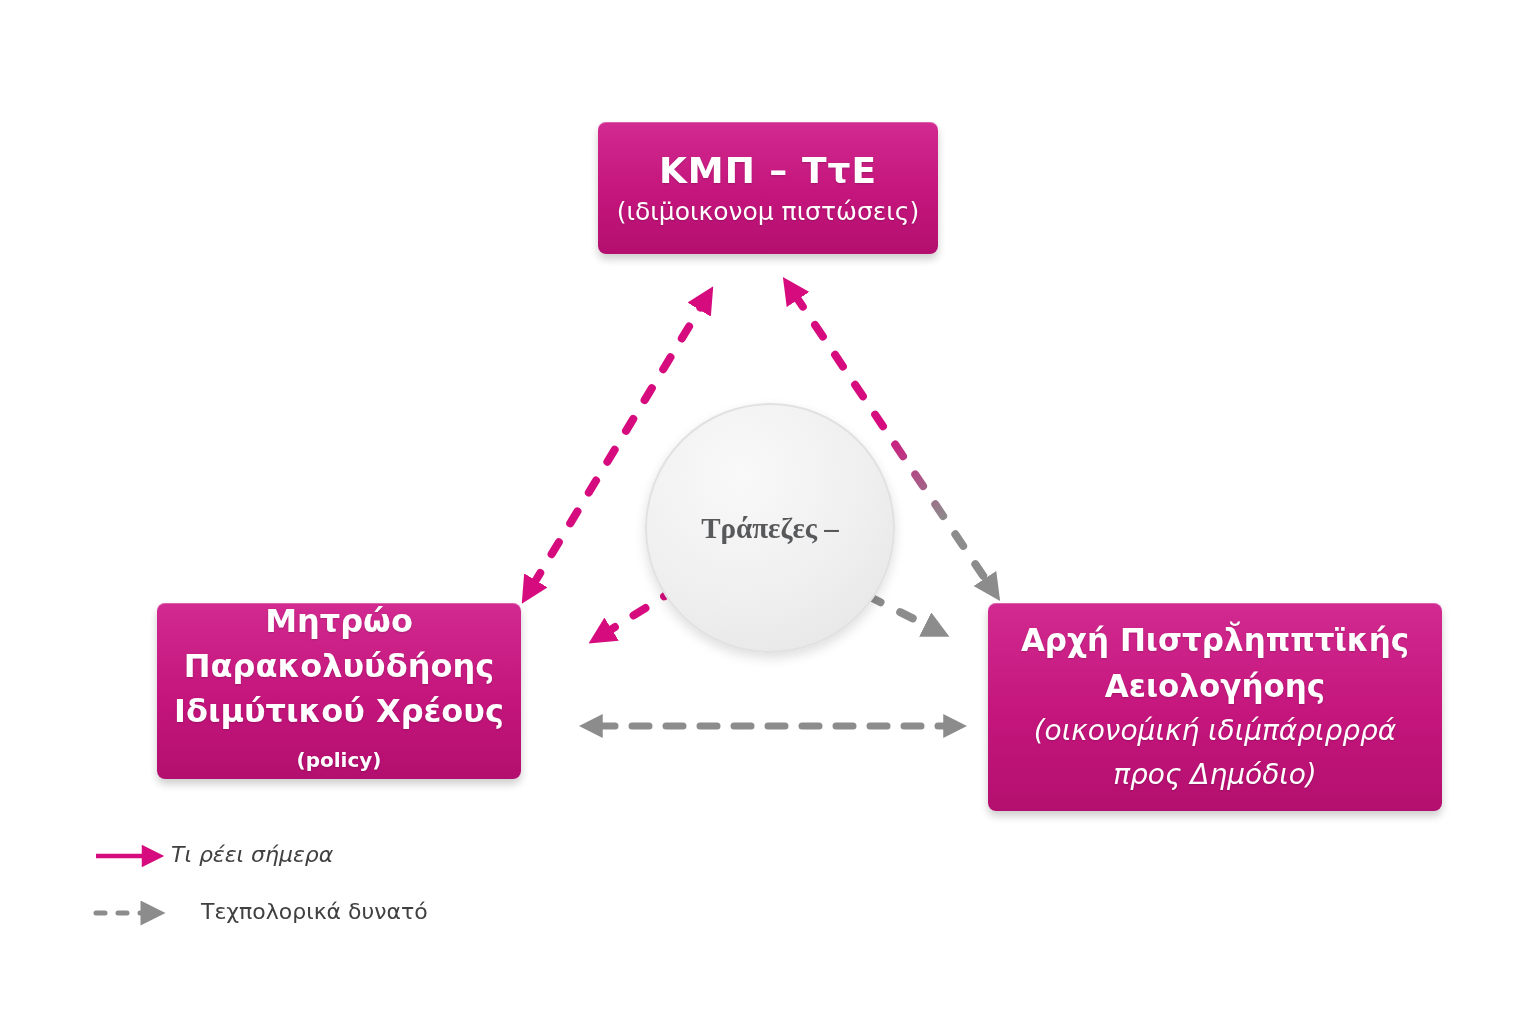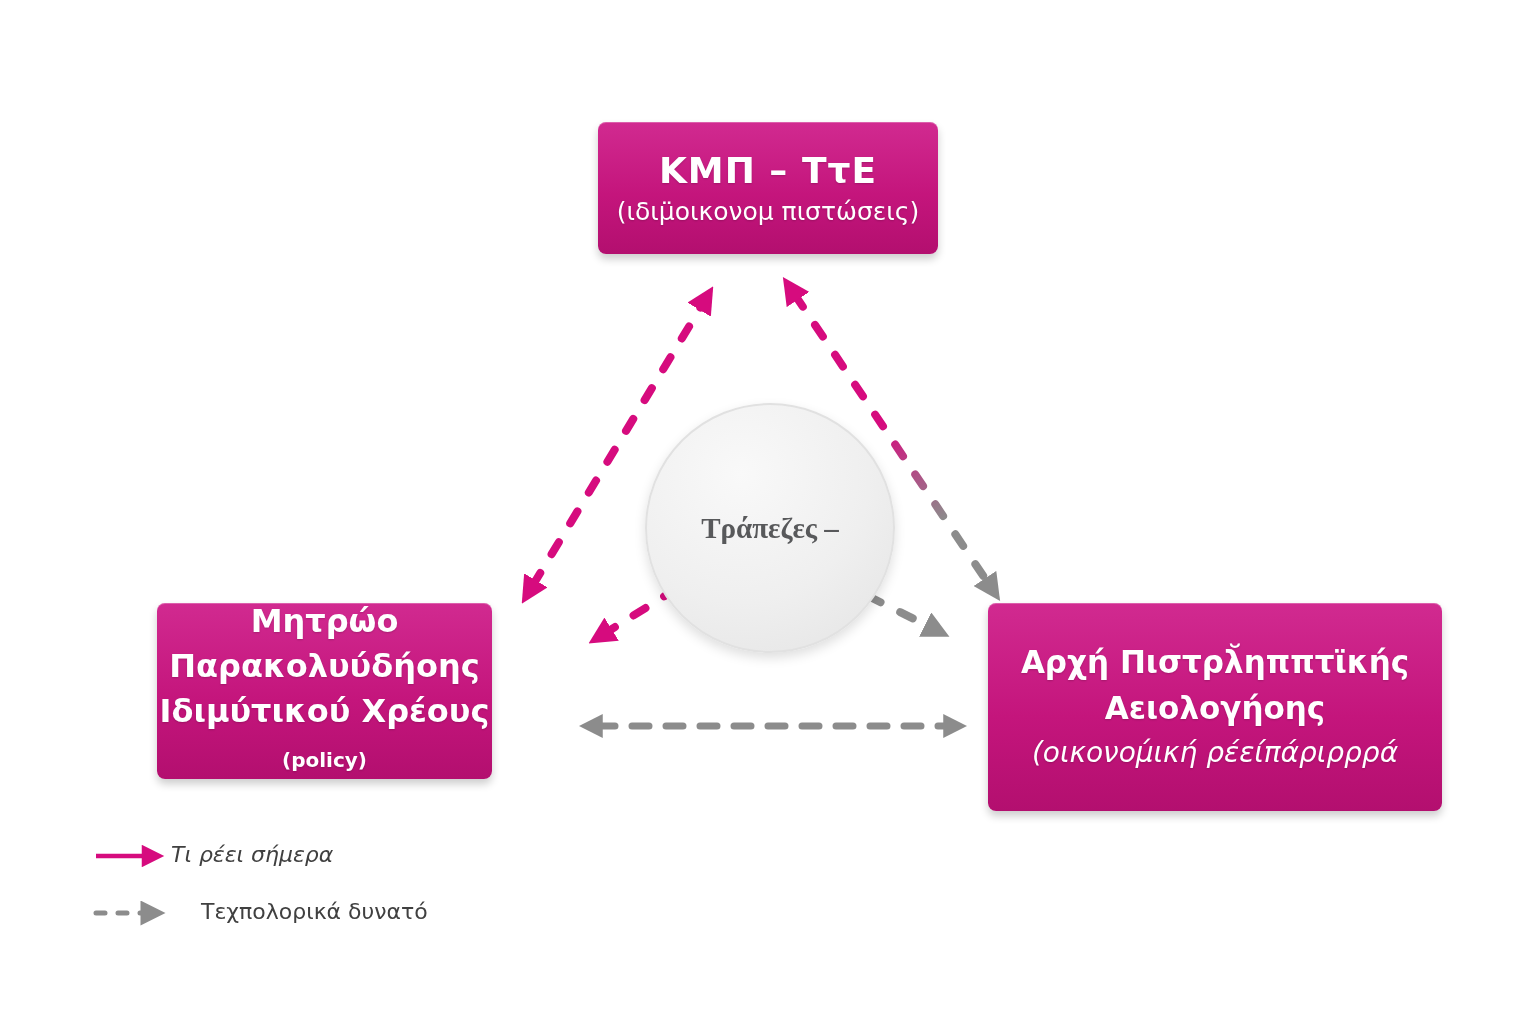--- a/index.html
+++ b/index.html
@@ -15,21 +15,21 @@
     position:absolute;display:flex;flex-direction:column;justify-content:center;align-items:center;
     text-align:center;color:#ffffff;border-radius:8px;
     background:linear-gradient(180deg,var(--box-pink-light) 0%,var(--box-pink) 55%,var(--box-pink-dark) 100%);
     box-shadow:0 5px 9px rgba(0,0,0,0.20), inset 0 1px 0 rgba(255,255,255,0.25);
     text-shadow:0 1px 2px rgba(0,0,0,0.18);
   }
   .box-top{left:598px;top:122px;width:340px;height:132px;}
   .box-top .t1{font-size:36px;font-weight:bold;letter-spacing:1px;}
   .box-top .t2{font-size:25px;margin-top:6px;}
 
-  .box-left{left:157px;top:603px;width:335px;height:176px;}
+  .box-left{left:157px;top:603px;width:364px;height:176px;}
   .box-left .ln{font-size:32px;font-weight:bold;line-height:45px;}
   .box-left .note{font-size:20px;font-weight:bold;}
 
   .box-right{left:988px;top:603px;width:454px;height:208px;}
   .box-right .ln{font-size:31px;font-weight:bold;line-height:46px;}
   .box-right .it{font-size:28px;font-style:italic;font-weight:normal;line-height:44px;}
 
   .hub{
     position:absolute;left:645px;top:403px;width:246px;height:246px;border-radius:50%;
     background:radial-gradient(circle at 38% 28%, #f9f9f9 0%, #efefef 55%, #e3e3e3 100%);
@@ -107,19 +107,20 @@
     <div class="ln">Παρακολυύδήοης</div>
     <div class="ln">
       <span>Ιδιμύτικού Χρέους</span>
       <span class="note">(policy)</span>
     </div>
   </div>
 
   <div class="node box-right">
     <div class="ln">Αρχή Πιστρλ̆ηππτϊκής</div>
     <div class="ln">Αειολογήοης</div>
-    <div class="it">(οικονομ́ική ρέείπάριρρρά</div>
+    <div class="it">(οικονομ́ική ιδιμ́πάριρρρά</div>
+    <div class="it">προς Δημόδιο)</div>
   </div>
 
   <div class="legend-label legend-1">Τι ρέει σήμερα</div>
   <div class="legend-label legend-2">Τεχπολορικά δυνατό</div>
 
 </div>
 
 </body></html>

